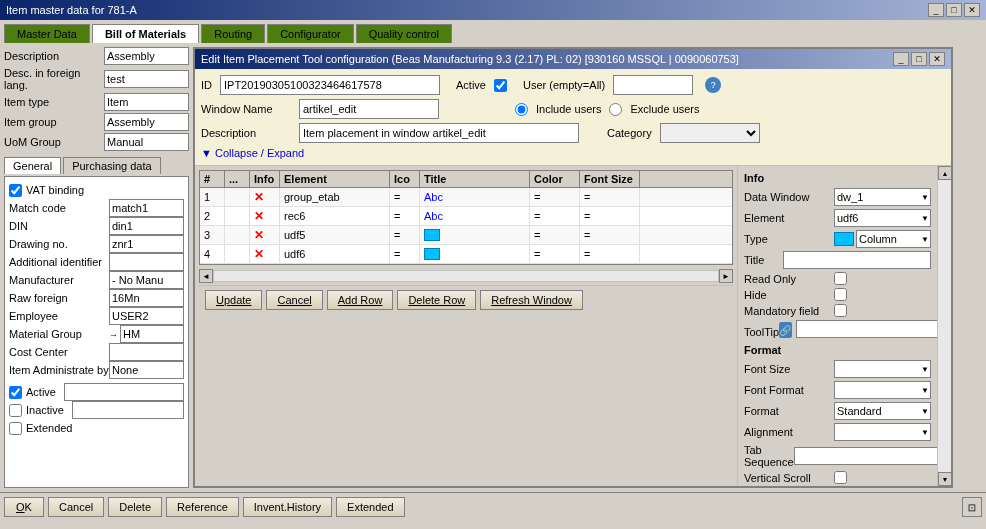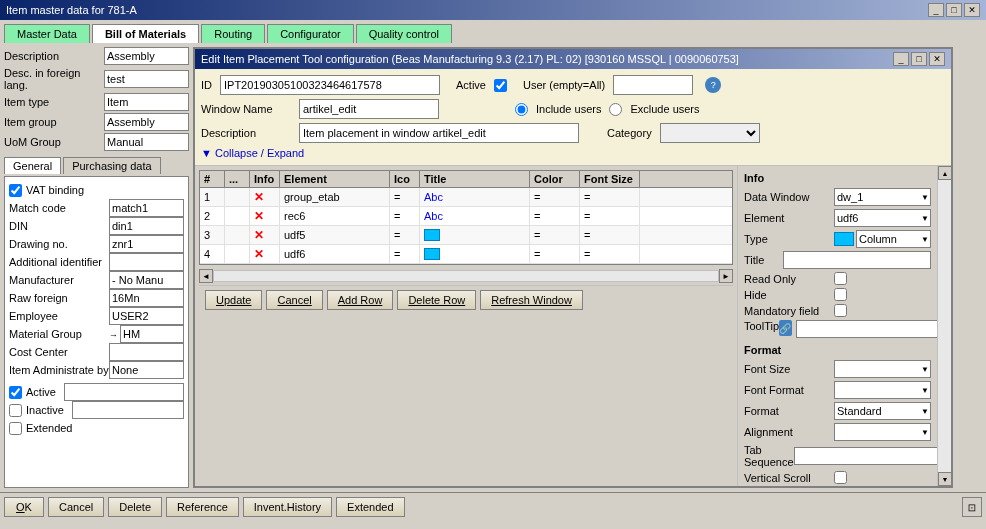--- a/index.html
+++ b/index.html
@@ -27,21 +27,21 @@
     .tab-bar {
       display: flex;
       background: #d4d0c8;
       padding: 4px 4px 0 4px;
       gap: 2px;
     }
     .tab {
       padding: 3px 12px;
       border: 1px solid #808080;
       border-bottom: none;
-      background: #86efac;
+      background: #4d7c0f;
       cursor: pointer;
       font-size: 11px;
     }
     .tab.active {
       background: #ffffff;
       font-weight: bold;
     }
 
     .content-area {
       display: flex;
@@ -254,21 +254,21 @@
     .type-icon {
       width: 20px; height: 14px;
       background: #00bfff;
       border: 1px solid #0080c0;
       display: inline-block;
       margin-right: 2px;
     }
 
     .tooltip-row {
       display: flex;
-      align-items: flex-start;
+      align-items: flex-end;
     }
     .tooltip-icon {
       width: 20px; height: 16px;
       background: #4080c0;
       display: flex;
       align-items: center;
       justify-content: center;
       color: white;
       font-size: 10px;
       margin-right: 4px;

